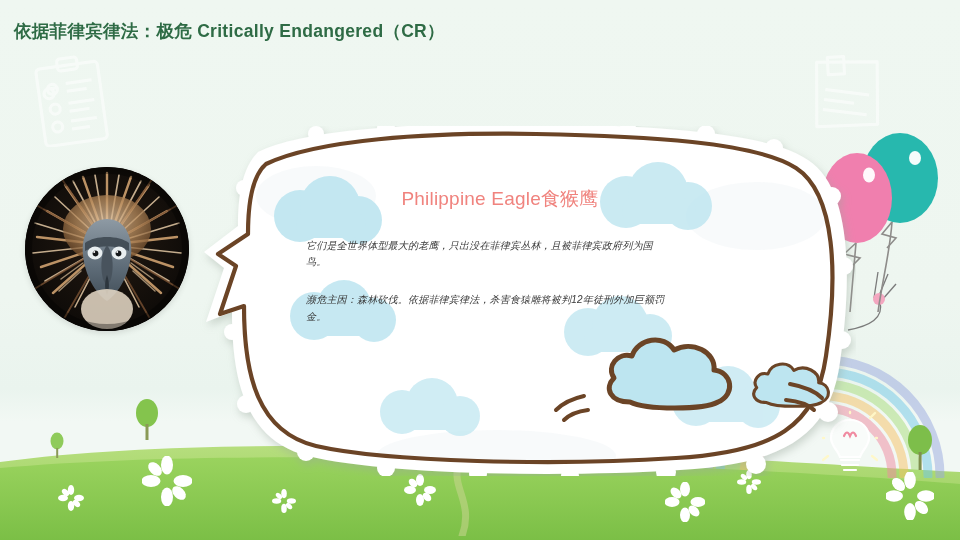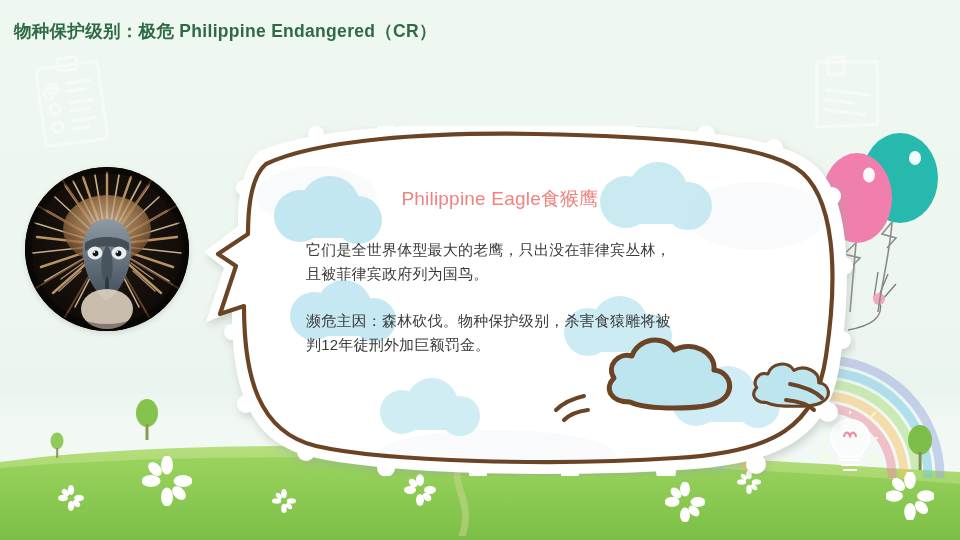--- a/index.html
+++ b/index.html
@@ -91,25 +91,26 @@
   .bubble-heading {
     font-size: 19px;
     font-weight: normal;
     color: #f0837e;
     text-align: center;
     letter-spacing: .2px;
     margin: 0 0 26px 0;
     padding-left: 18px;
   }
   .bubble-para {
-    font-size: 15px;
+    font-size: 10px;
     line-height: 1.62;
     color: #3a3a3a;
     margin: 0 4px 22px 0;
     letter-spacing: .2px;
+    font-style: italic;
   }
   .bubble-para:last-child { margin-bottom: 0; }
 </style>
 </head>
 <body>
 
 <div id="slide">
 
   <div class="watermark wm-clipboard">
     <svg viewBox="0 0 110 95" width="110" height="95">
@@ -597,19 +598,19 @@
           <path d="M-12 96 q -16 2 -24 10"></path>
           <path d="M190 70 q 22 4 32 14"></path>
           <path d="M186 86 q 20 2 28 10"></path>
         </g>
       </g>
     </svg>
 
     <div class="bubble-text">
       <div class="bubble-heading">Philippine Eagle食猴鹰</div>
       <p class="bubble-para">它们是全世界体型最大的老鹰，只出没在菲律宾丛林，且被菲律宾政府列为国鸟。</p>
-      <p class="bubble-para">濒危主因：森林砍伐。物种保护级别，杀害食猿雕将被判12年徒刑外加巨额罚金。</p>
+      <p class="bubble-para">濒危主因：森林砍伐。依据菲律宾律法，杀害食猿雕将被判12年徒刑外加巨额罚金。</p>
     </div>
   </div>
 
-  <div class="slide-title">物种保护级别：极危 Philippine Endangered（CR）</div>
+  <div class="slide-title">依据菲律宾律法：极危 Critically Endangered（CR）</div>
 
 </div>
 
 </body></html>

